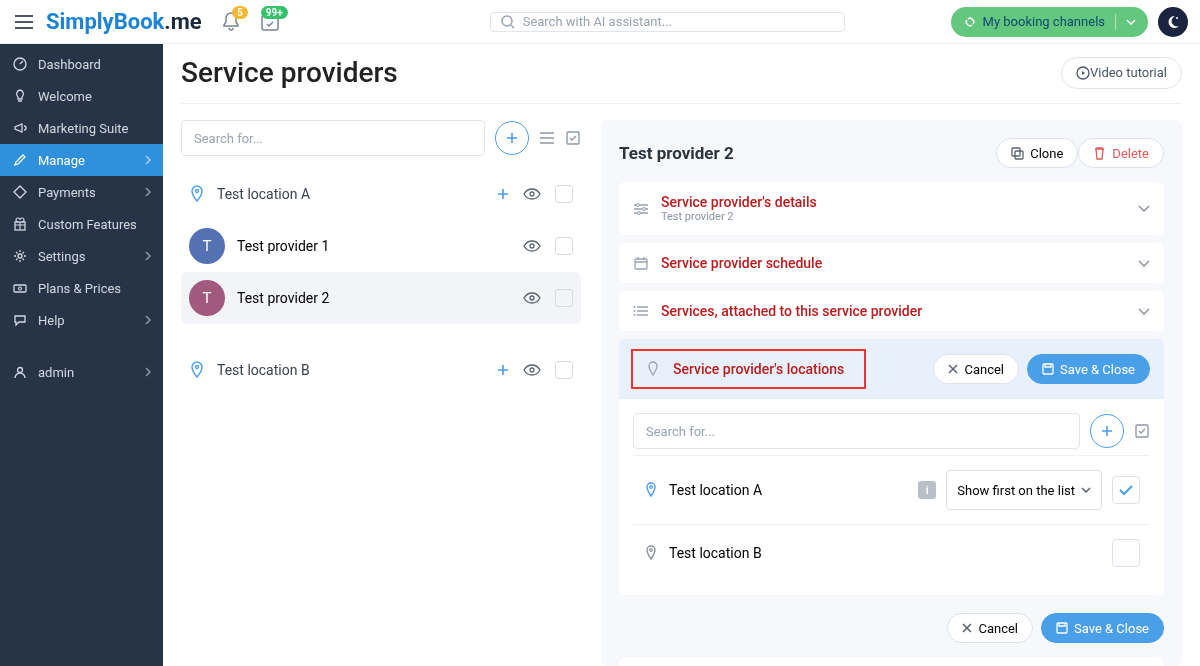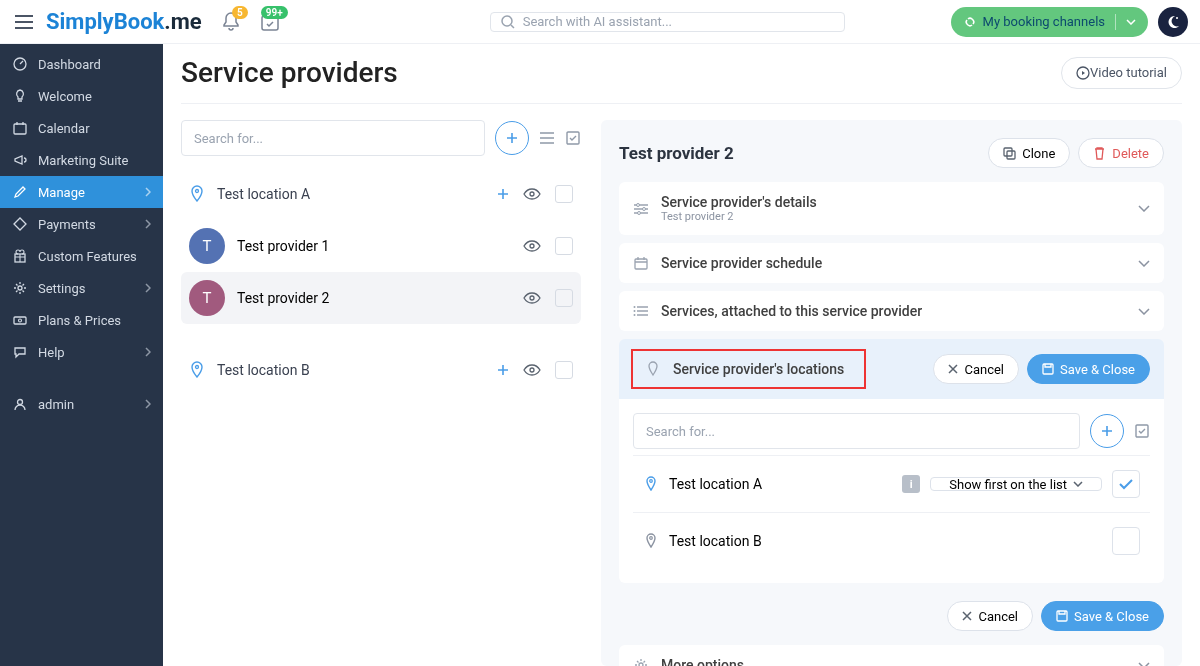--- a/index.html
+++ b/index.html
@@ -51,40 +51,40 @@
 .avatar.p1 { background: #5472b3; }
 .avatar.p2 { background: #a15a7e; }
 .list-row .row-actions { margin-left: auto; display: flex; align-items: center; gap: 14px; }
 .pin-icon { color: #4a9de8; }
 .small-check { width: 18px; height: 18px; border: 1px solid #d6dbe3; border-radius: 3px; }
 .list-row.selected { background: #f3f4f7; }
 
 
 .panel-head { display: flex; align-items: center; justify-content: space-between; margin-bottom: 14px; }
 .panel-head h2 { font-size: 17px; font-weight: 700; color: #2c3440; }
-.panel-head .btns { display: flex; gap: 8px; }
+.panel-head .btns { display: flex; }
 .pill-btn { height: 30px; border-radius: 16px; border: 1px solid #dde2ea; background: #fff; padding: 0 14px; display: flex; align-items: center; gap: 6px; font-size: 13px; cursor: pointer; }
 .pill-btn.danger { color: #e05959; justify-content: space-between; }
 .pill-btn.primary { background: #4aa0e8; color: #fff; border-color: #4aa0e8; }
 
 .accordion { background: #fff; border-radius: 6px; margin-bottom: 8px; }
 .acc-head { display: flex; align-items: center; padding: 12px 14px; gap: 12px; cursor: pointer; }
-.acc-head .acc-title { font-size: 14px; color: #404040; font-weight: 500; }
+.acc-head .acc-title { font-size: 14px; color: #b91c1c; font-weight: 500; }
 .acc-head .acc-sub { font-size: 11px; color: #8b93a1; display: block; }
 .acc-head .chev { margin-left: auto; color: #8b93a1; }
 .acc-head.blue { background: #e8f1fb; border-radius: 0; }
 .locations-accordion { border-radius: 6px; overflow: hidden; margin-bottom: 18px; }
 .red-box { border: 2px solid #e33; display: inline-flex; align-items: center; gap: 12px; padding: 10px 20px 10px 4px; margin: -2px 7px -2px -2px; }
 .acc-body { background: #fff; padding: 14px; }
 .loc-search-row { display: flex; gap: 10px; align-items: center; margin-bottom: 6px; }
 .loc-search-row .search-input { flex: 1; }
 .loc-item { display: flex; align-items: center; padding: 14px 10px; gap: 10px; border-top: 1px solid #eef0f4; font-size: 14px; }
 .loc-item:first-of-type { border-top: none; }
 .loc-item .right-controls { margin-left: auto; display: flex; align-items: center; gap: 10px; }
-.select-box { border: 1px solid #dde2ea; border-radius: 4px; height: 14px; padding: 0 18px; display: flex; align-items: center; gap: 6px; font-size: 13px; }
+.select-box { border: 1px solid #dde2ea; border-radius: 4px; height: 40px; padding: 0 10px; display: flex; align-items: center; gap: 6px; font-size: 13px; }
 .check-box { width: 28px; height: 28px; border: 1px solid #dde2ea; border-radius: 4px; display: flex; align-items: center; justify-content: center; }
 .check-box.checked { color: #4a9de8; }
 .info-sq { width: 18px; height: 18px; background: #b8bfc9; color: #fff; border-radius: 3px; display: flex; align-items: center; justify-content: center; font-size: 11px; font-weight: 700; }
 
 .panel-footer { display: flex; justify-content: flex-end; gap: 8px; margin-bottom: 14px; }
 
 svg { display: block; }
 </style>
 </head>
 <body>
@@ -151,29 +151,20 @@
           </span>
         <span>Dashboard</span>
       </div>
       <div class="side-item">
         <span class="icon">
             <svg width="14" height="14" viewBox="0 0 14 14">
               <path d="M7 1a4 4 0 0 0-2 7v2h4V8a4 4 0 0 0-2-7zM5 12h4" fill="none" stroke="currentColor" stroke-width="1.3"></path>
             </svg>
           </span>
         <span>Welcome</span>
-      </div>
-      <div class="side-item">
-        <span class="icon">
-            <svg width="14" height="14" viewBox="0 0 14 14">
-              <rect x="1" y="3" width="12" height="10" rx="1" fill="none" stroke="currentColor" stroke-width="1.3"></rect>
-              <path d="M4 1v3M10 1v3" stroke="currentColor" stroke-width="1.3"></path>
-            </svg>
-          </span>
-        <span>Calendar</span>
       </div>
       <div class="side-item">
         <span class="icon">
             <svg width="14" height="14" viewBox="0 0 14 14">
               <path d="M2 6v2l7 3V3L2 6zM11 5a2 2 0 0 1 0 4" fill="none" stroke="currentColor" stroke-width="1.3"></path>
             </svg>
           </span>
         <span>Marketing Suite</span>
       </div>
       <div class="side-item active">

